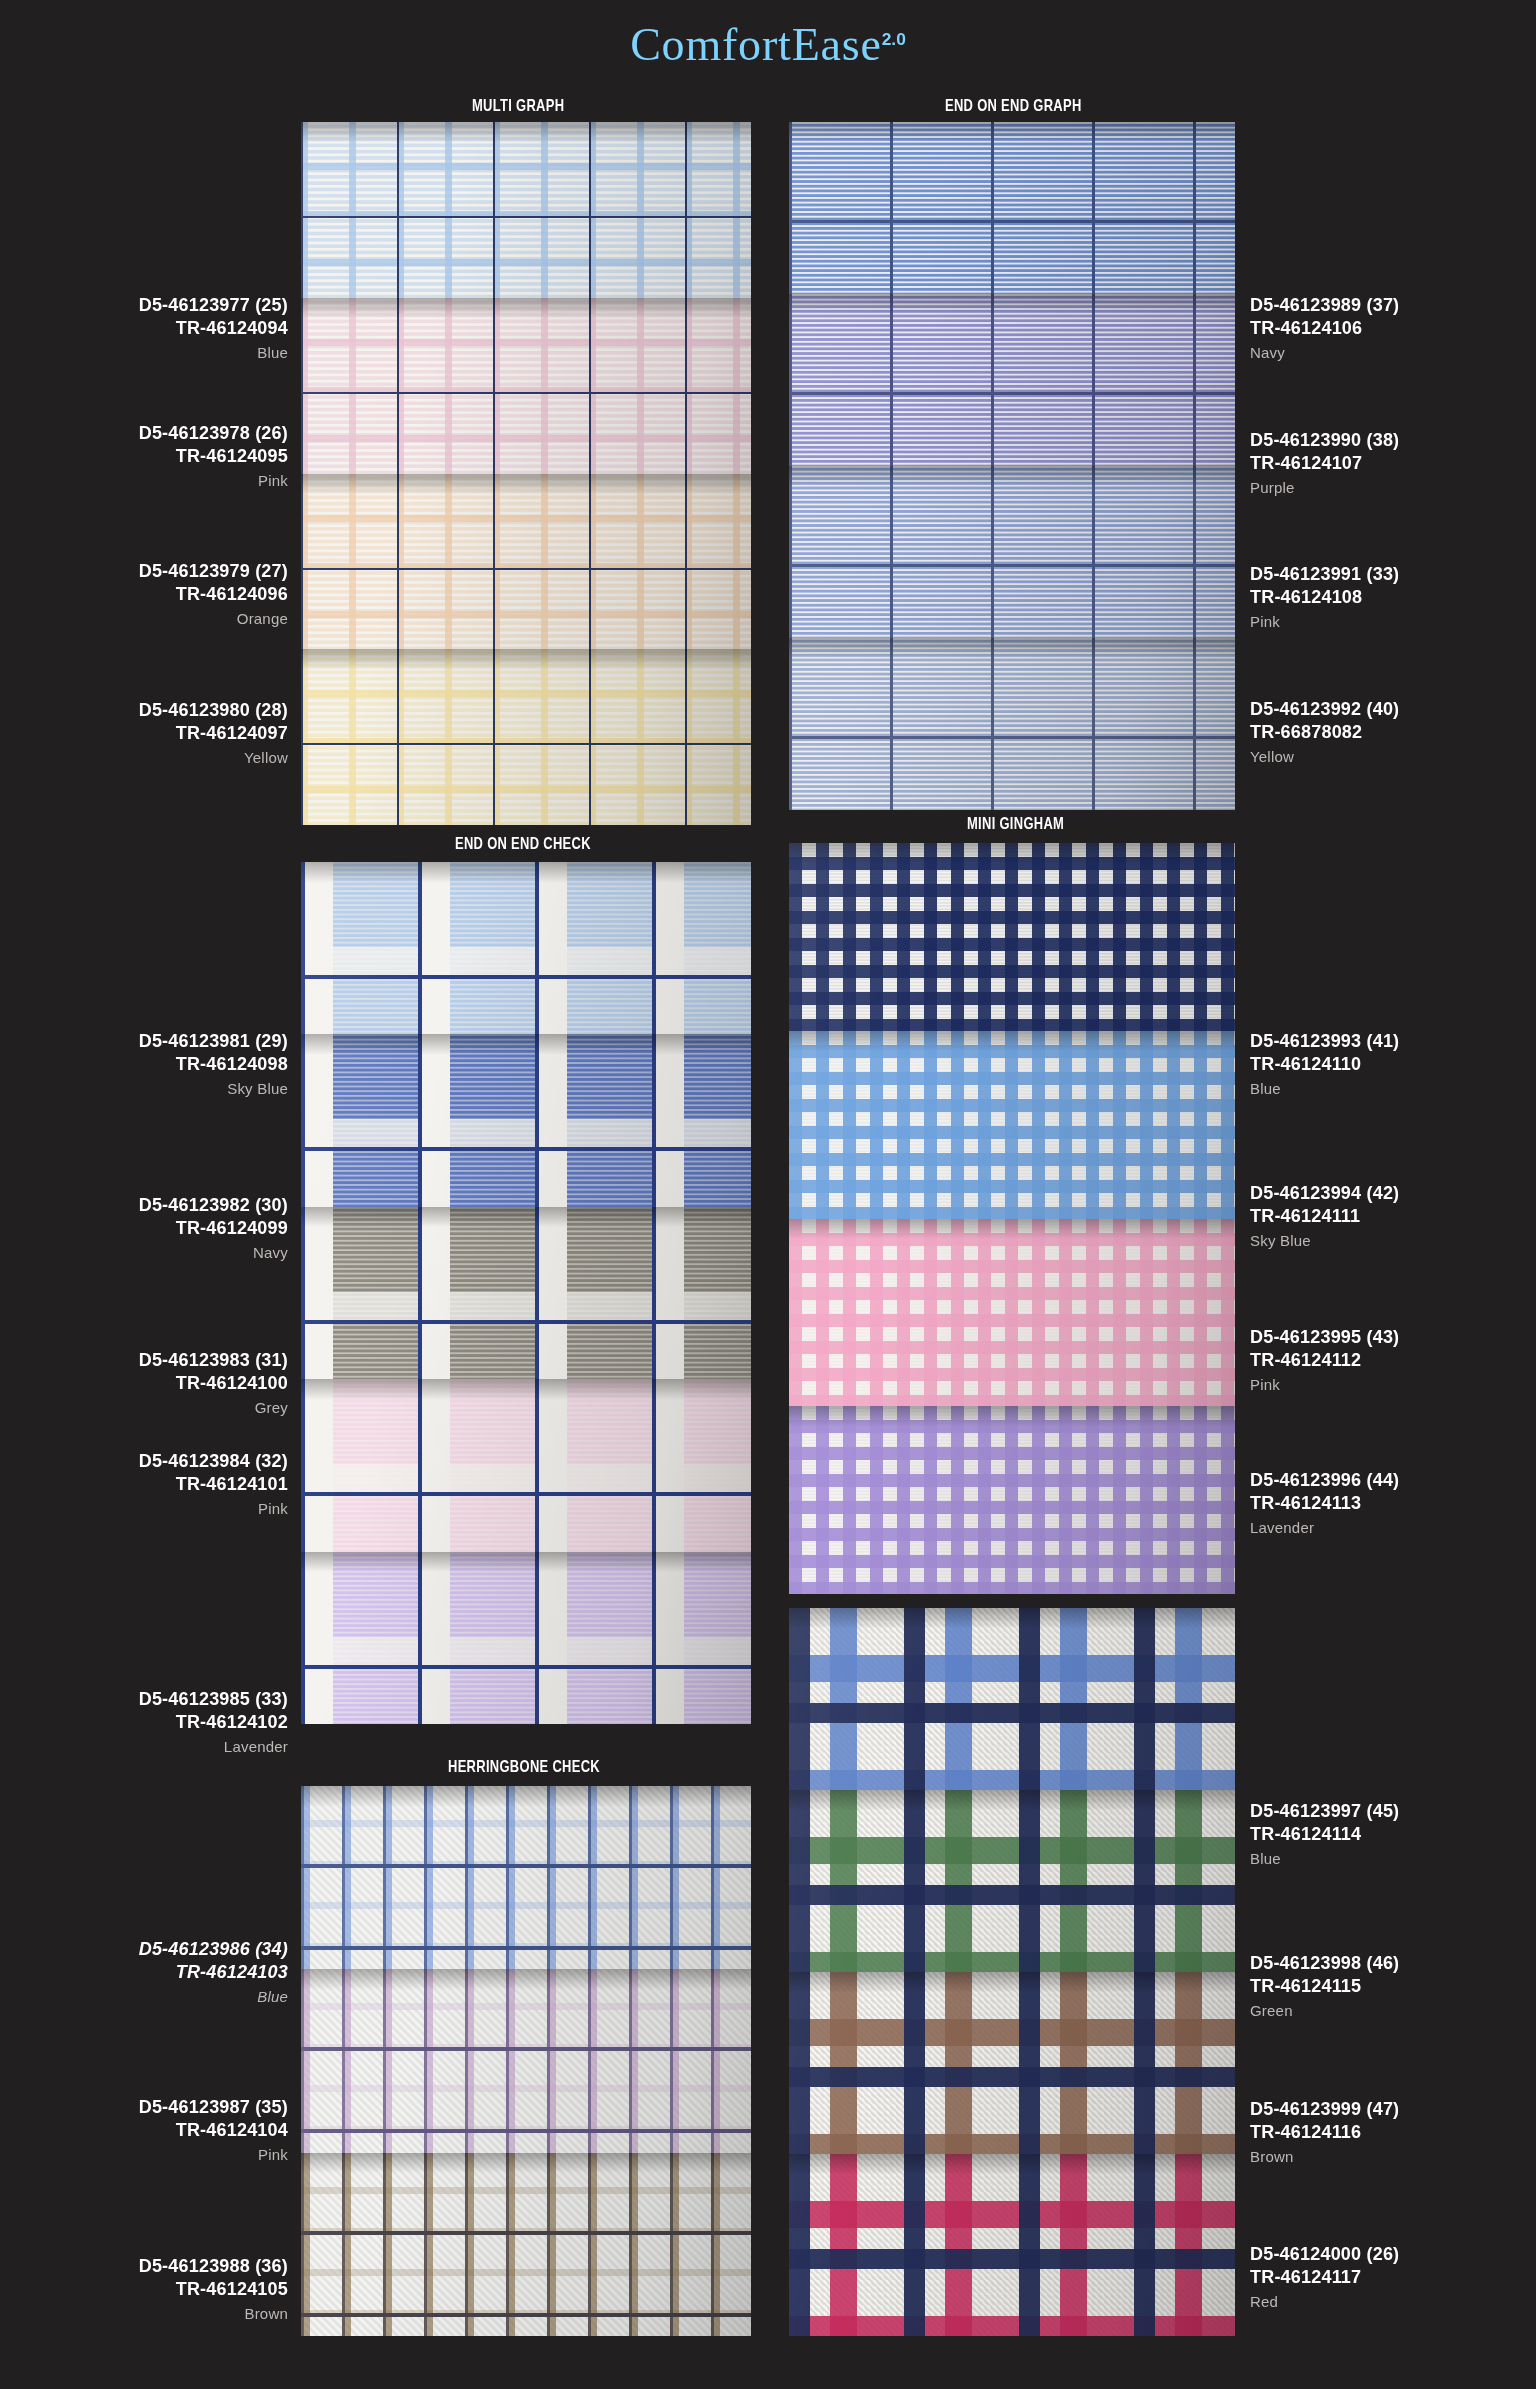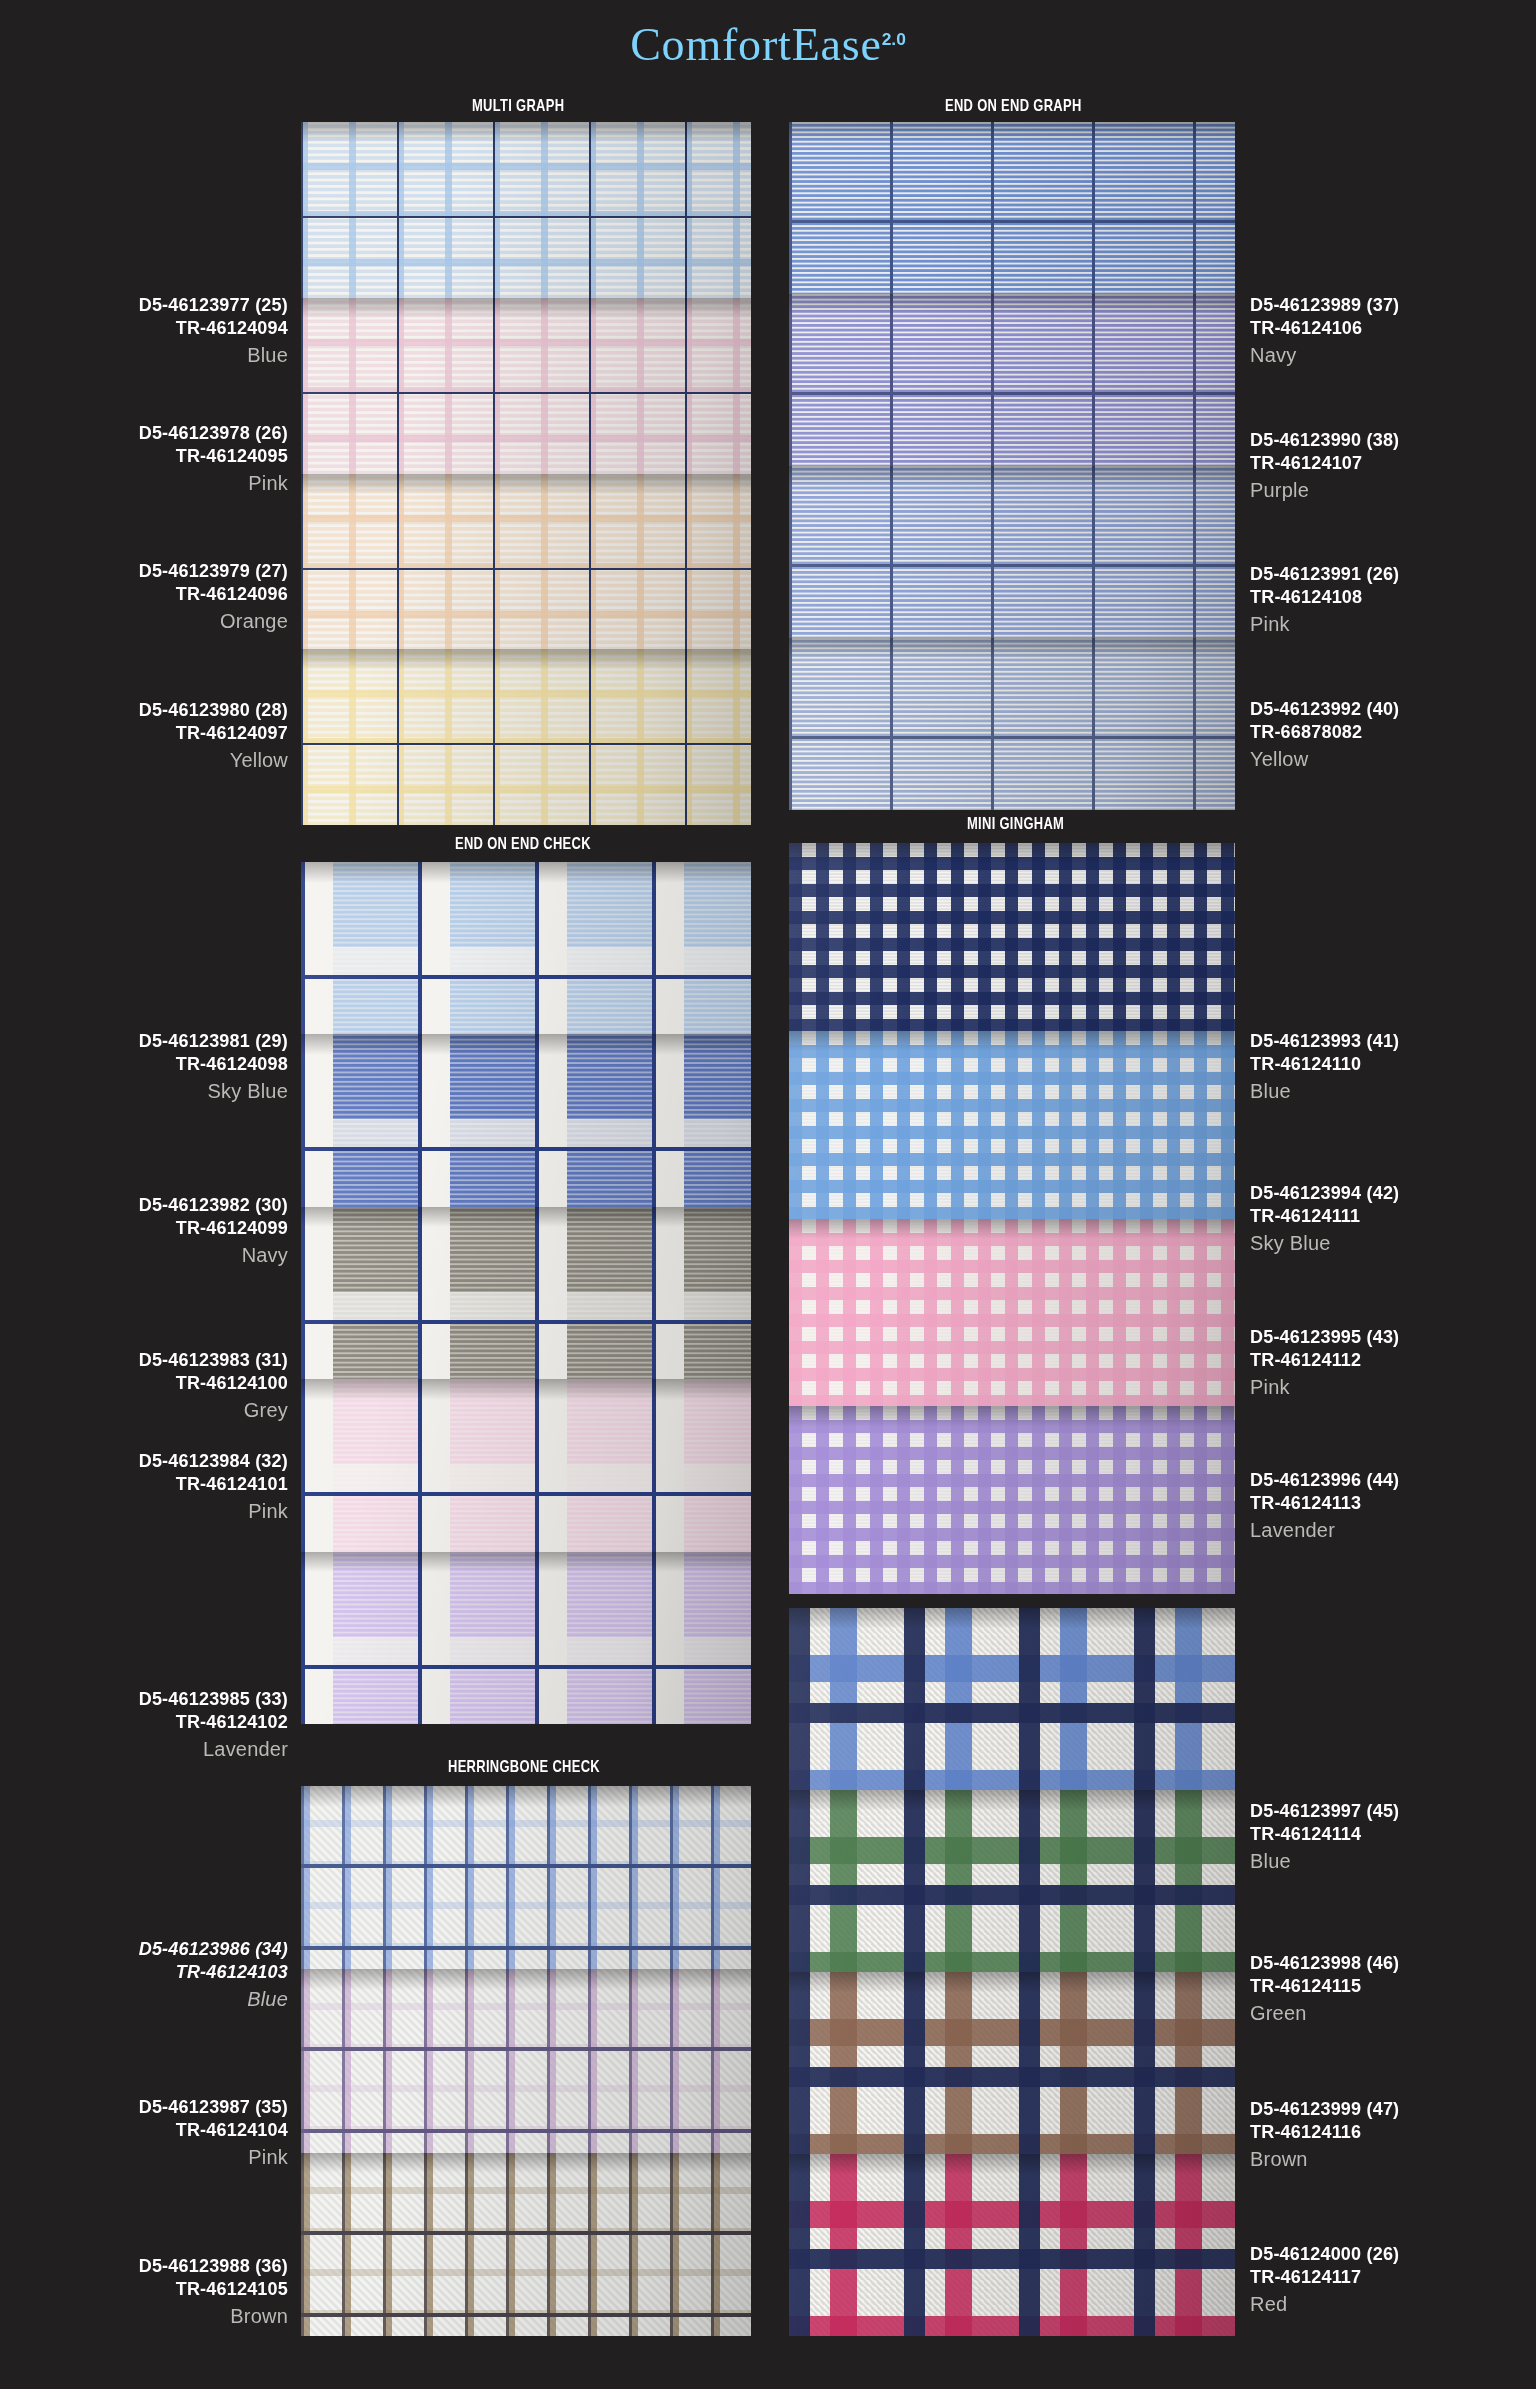--- a/index.html
+++ b/index.html
@@ -24,21 +24,21 @@
   .cap{
     position:absolute;color:#ffffff;font-weight:700;
     font-size:16.6px;letter-spacing:0.4px;
     transform:scaleX(.78);transform-origin:left center;
     white-space:nowrap;
   }
 
   
   .lab{position:absolute;line-height:1.28;white-space:nowrap;}
   .lab .c1,.lab .c2{color:#ffffff;font-weight:700;font-size:18px;letter-spacing:0.2px;}
-  .lab .cn{color:#bdb9b6;font-weight:400;font-size:20px;margin-top:3.2px;letter-spacing:0.2px;}
+  .lab .cn{color:#bdb9b6;font-weight:400;font-size:15px;margin-top:3.2px;letter-spacing:0.2px;}
   .lab.r{text-align:right;}
   .lab.l{text-align:left;}
 
   
   .stack{position:absolute;overflow:hidden;background:#111;}
   .band{width:100%;position:relative;background-repeat:repeat;}
 
   
   .stack::after{
     content:"";position:absolute;inset:0;pointer-events:none;
@@ -126,21 +126,21 @@
   <div class="c1">D5-46123989 (37)</div>
   <div class="c2">TR-46124106</div>
   <div class="cn">Navy</div>
 </div>
 <div class="lab l" style="left:1250px;top:429px;width:284px;">
   <div class="c1">D5-46123990 (38)</div>
   <div class="c2">TR-46124107</div>
   <div class="cn">Purple</div>
 </div>
 <div class="lab l" style="left:1250px;top:563px;width:284px;">
-  <div class="c1">D5-46123991 (26)</div>
+  <div class="c1">D5-46123991 (33)</div>
   <div class="c2">TR-46124108</div>
   <div class="cn">Pink</div>
 </div>
 <div class="lab l" style="left:1250px;top:698px;width:284px;">
   <div class="c1">D5-46123992 (40)</div>
   <div class="c2">TR-66878082</div>
   <div class="cn">Yellow</div>
 </div>
 
 <div class="lab r" style="left:16px;top:1030px;width:272px;">

